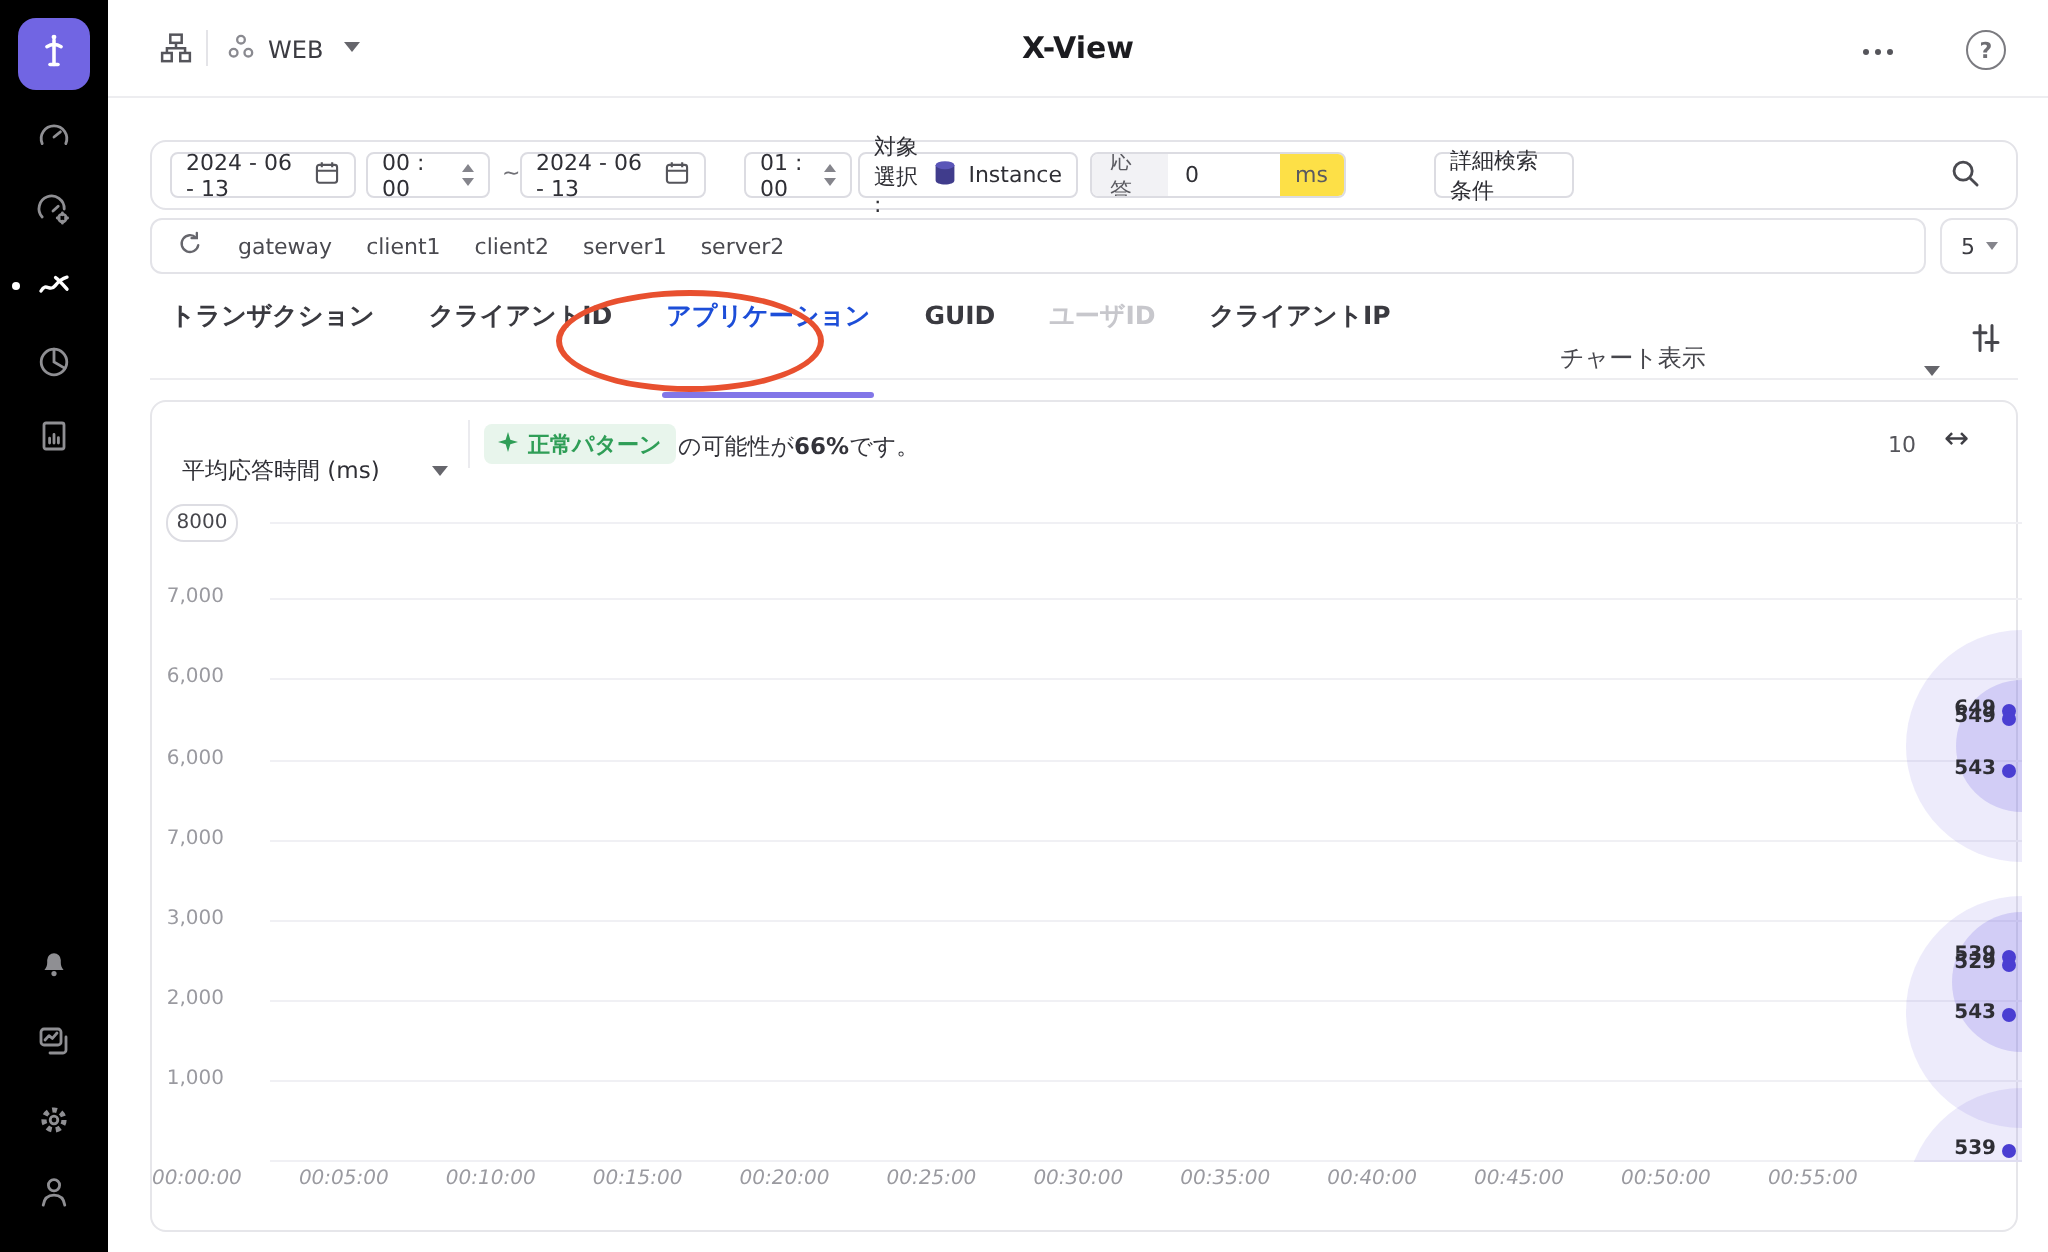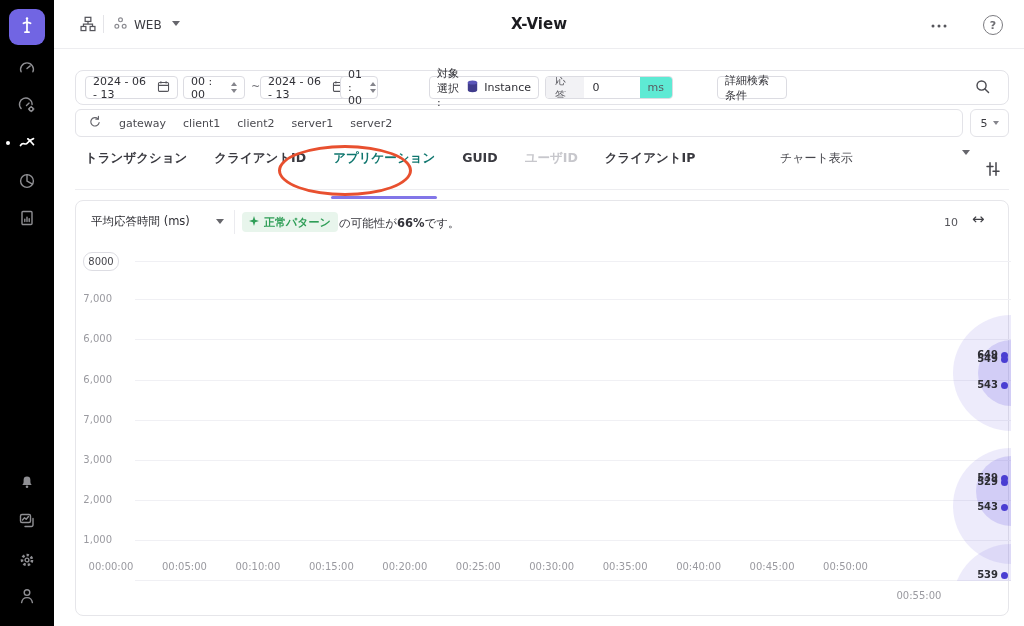--- a/index.html
+++ b/index.html
@@ -30,61 +30,61 @@
   .field{position:absolute;top:5px;height:23px;border:1px solid #dcdce2;border-radius:4px;display:flex;align-items:center;
          font-size:11px;color:#2f2f35;background:#fff;padding:0 7px;gap:6px;box-sizing:border-box;}
   .steppers{display:flex;flex-direction:column;gap:3px;margin-left:2px;}
   .step-up{width:0;height:0;border-left:3.5px solid transparent;border-right:3.5px solid transparent;border-bottom:4px solid #85858c;}
   .step-down{width:0;height:0;border-left:3.5px solid transparent;border-right:3.5px solid transparent;border-top:4px solid #85858c;}
   .tilde{position:absolute;top:9px;font-size:11px;color:#707076;}
   .seg-group{position:absolute;top:5px;height:23px;border:1px solid #dcdce2;border-radius:4px;display:flex;align-items:stretch;
              font-size:11px;overflow:hidden;box-sizing:border-box;background:#fff;}
   .seg-label{background:#f2f2f5;color:#5a5a60;display:flex;align-items:center;padding:0 9px;}
   .seg-value{display:flex;align-items:center;padding:0 9px;min-width:38px;color:#2f2f35;}
-  .seg-unit{background:#5eead4;color:#5a5a60;display:flex;align-items:center;padding:0 8px;}
+  .seg-unit{background:#fde047;color:#5a5a60;display:flex;align-items:center;padding:0 8px;}
   .icon-btn{position:absolute;display:flex;align-items:center;justify-content:center;cursor:pointer;}
 
   
   .agent-bar{position:absolute;left:75px;top:109px;width:888px;height:28px;border:1px solid #e3e3e8;border-radius:6px;
              background:#fff;display:flex;align-items:center;padding-left:12px;box-sizing:border-box;}
   .agent-tags{display:flex;gap:17px;margin-left:17px;justify-content:flex-end;}
   .tag{font-size:11px;color:#4a4a50;cursor:pointer;}
   .count-select{position:absolute;left:970px;top:109px;width:39px;height:28px;border:1px solid #e3e3e8;border-radius:6px;
                 display:flex;align-items:center;justify-content:center;gap:5px;font-size:11px;color:#3c3c42;box-sizing:border-box;cursor:pointer;}
   .count-select .sm-caret{width:0;height:0;border-left:3.5px solid transparent;border-right:3.5px solid transparent;border-top:4px solid #85858c;}
 
   
   .tabs-row{position:absolute;left:75px;top:150px;width:934px;height:39px;border-bottom:1px solid #ededf0;}
   .tabs{position:absolute;left:10px;top:0;height:38px;display:flex;gap:27px;}
   .tab{position:relative;font-size:12.5px;font-weight:bold;color:#3a3a40;cursor:pointer;white-space:nowrap;}
-  .tab.active{color:#0f766e;}
+  .tab.active{color:#1d4ed8;}
   .tab.active::after{content:"";position:absolute;left:-2px;right:-2px;bottom:-11px;height:3px;background:#8276e8;border-radius:2px;}
   .tab.disabled{color:#c7c7cc;}
   .annotation-ellipse{position:absolute;left:203px;top:-5px;width:128px;height:45px;border:3px solid #e8502f;border-radius:50%;
                       pointer-events:none;z-index:6;}
-  .chart-display{position:absolute;left:705px;top:0;width:190px;height:38px;display:flex;align-items:flex-start;
+  .chart-display{position:absolute;left:705px;top:0;width:190px;height:38px;display:flex;align-items:flex-end;
                  justify-content:space-between;font-size:12px;color:#46464c;cursor:pointer;}
   .sliders-btn{position:absolute;left:909px;top:10px;width:18px;height:18px;cursor:pointer;}
 
   
   .chart-card{position:absolute;left:75px;top:200px;width:934px;height:416px;border:1px solid #e6e6ea;border-radius:8px;
               background:#fff;box-sizing:border-box;}
-  .metric-select{position:absolute;left:15px;top:13px;width:133px;display:flex;align-items:center;justify-content:space-between;
+  .metric-select{position:absolute;left:15px;top:27px;width:133px;display:flex;align-items:center;justify-content:space-between;
                  font-size:11.5px;color:#2f2f35;cursor:pointer;}
   .hdr-div{position:absolute;left:158px;top:9px;width:1px;height:24px;background:#ebebef;}
   .pattern-badge{position:absolute;left:166px;top:11px;height:20px;background:#e8f5ec;border-radius:4px;display:flex;
                  align-items:center;gap:5px;padding:0 7px;font-size:11px;color:#2f9e57;font-weight:bold;}
   .pattern-sentence{position:absolute;left:263px;top:15px;font-size:11.5px;color:#33333a;}
   .pattern-sentence b{font-weight:bold;}
   .range-value{position:absolute;left:862px;top:15px;width:20px;text-align:right;font-size:11px;color:#55555b;}
   .range-arrows{position:absolute;left:896px;top:9px;font-size:15px;color:#3f3f45;cursor:pointer;}
   .ymax-pill{position:absolute;left:7px;top:51px;width:34px;height:17px;border:1px solid #dddde3;border-radius:9px;background:#fff;
              display:flex;align-items:center;justify-content:center;font-size:10px;color:#46464c;z-index:3;}
   .ylabel{position:absolute;left:0;width:36px;text-align:right;font-size:10px;color:#9a9aa0;}
-  .xlabel{position:absolute;top:360px;width:70px;text-align:center;font-size:10px;color:#9a9aa0;}
+  .xlabel{position:absolute;top:383px;width:70px;text-align:left;font-size:10px;color:#9a9aa0;font-style:italic;}
   .plot{position:absolute;left:59px;top:50px;width:876px;height:330px;overflow:hidden;}
   .gridline{position:absolute;left:0;width:100%;height:1px;background:#f0f0f4;}
   .bubble{position:absolute;border-radius:50%;}
   .bubble-point{position:absolute;width:7px;height:7px;border-radius:50%;}
   .bubble-label{position:absolute;right:13px;font-size:10px;font-weight:bold;color:#2e2e34;line-height:12px;}
 </style>
 </head>
 <body>
 
 <div class="stage">
@@ -240,21 +240,21 @@
     <span class="tilde" style="left:175px">~</span>
     <div class="field" style="left:184px;width:93px">
       <span>2024 - 06 - 13</span>
       <span>
         <svg width="13" height="13" viewBox="0 0 16 16" fill="none" stroke="#55555b" stroke-width="1.3">
           <rect x="1.8" y="3" width="12.4" height="11" rx="1.5"></rect>
             <path d="M1.8 6.6h12.4M4.8 1.4v3M11.2 1.4v3"></path>
         </svg>
       </span>
     </div>
-    <div class="field" style="left:264px;width:38px">
+    <div class="field" style="left:296px;width:54px">
       <span>01 : 00</span>
       <span class="steppers">
         <span class="step-up"></span>
         <span class="step-down"></span>
       </span>
     </div>
     <div class="field" style="left:353px;width:110px;justify-content:flex-start">
       <span>対象選択 :</span>
       <span>
         <svg width="11" height="13" viewBox="0 0 11 13">
@@ -396,17 +396,17 @@
         <div class="xlabel" style="left: 73.45px;">00:05:00</div>
         <div class="xlabel" style="left: 146.9px;">00:10:00</div>
         <div class="xlabel" style="left: 220.35px;">00:15:00</div>
         <div class="xlabel" style="left: 293.8px;">00:20:00</div>
         <div class="xlabel" style="left: 367.25px;">00:25:00</div>
         <div class="xlabel" style="left: 440.7px;">00:30:00</div>
         <div class="xlabel" style="left: 514.15px;">00:35:00</div>
         <div class="xlabel" style="left: 587.6px;">00:40:00</div>
         <div class="xlabel" style="left: 661.05px;">00:45:00</div>
         <div class="xlabel" style="left: 734.5px;">00:50:00</div>
-        <div class="xlabel" style="left: 807.95px; margin-top: 29px;">00:55:00</div>
+        <div class="xlabel" style="left: 807.95px;">00:55:00</div>
       </div>
   </section>
 
 </div>
 
 </body></html>

